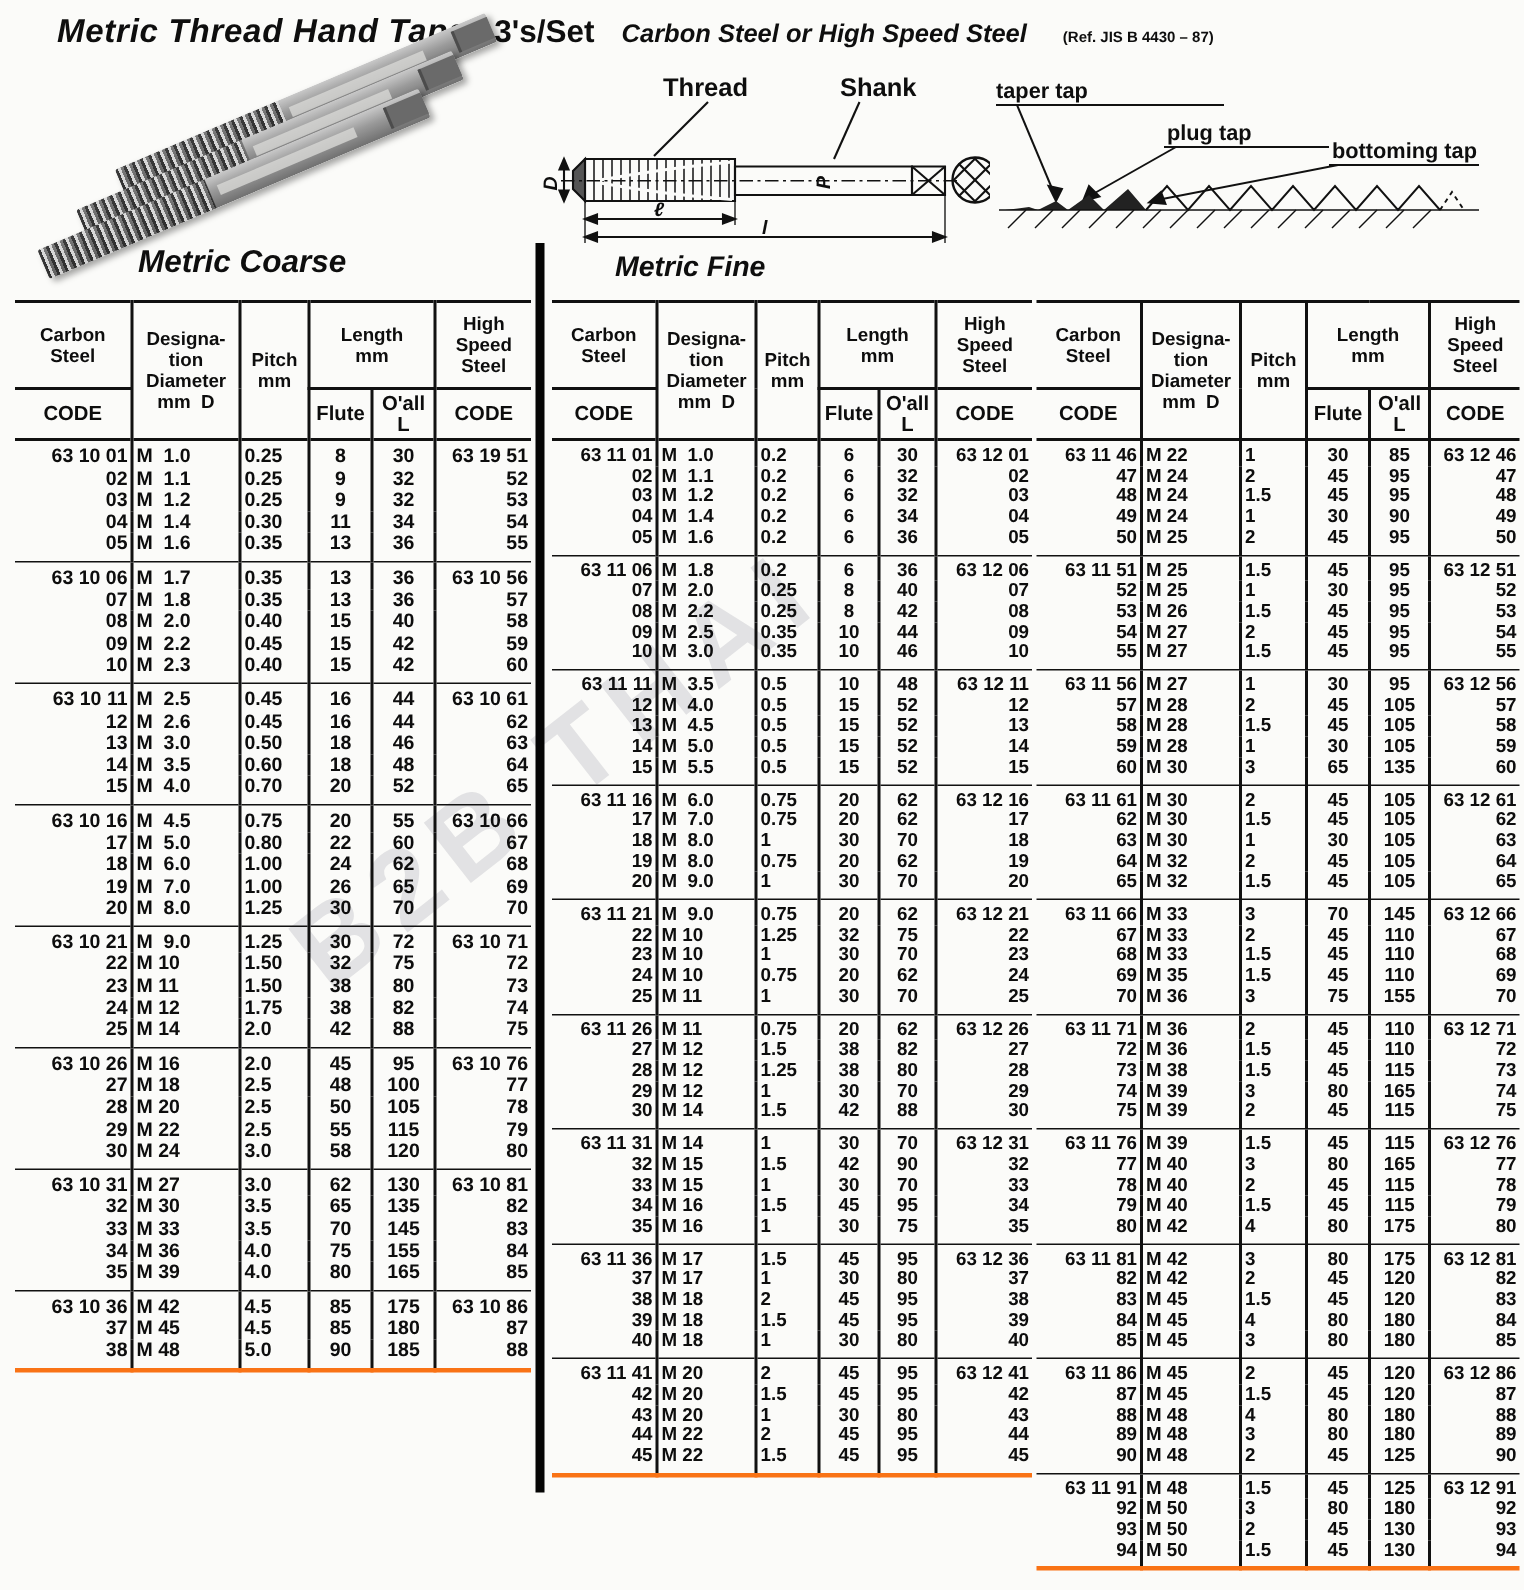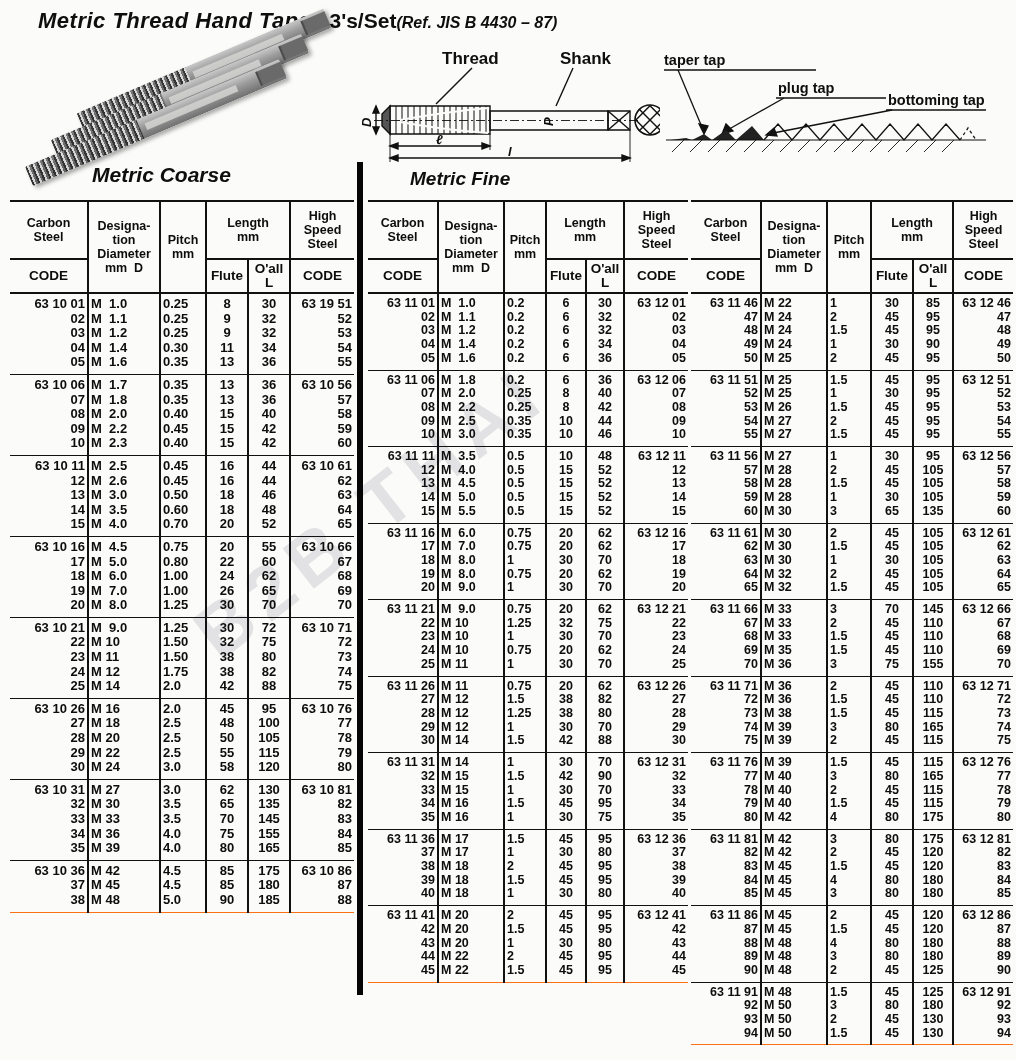--- a/index.html
+++ b/index.html
@@ -4,21 +4,21 @@
 <style>
   * { margin:0; padding:0; box-sizing:border-box; }
   body { background:#888; font-family:"Liberation Sans", sans-serif; }
   .page { position:relative; width:1016px; height:1060px; background:#fbfbf9; color:#0e0e0e; overflow:hidden; margin:0 auto; }
 
   
   .titlebar { position:absolute; left:38px; top:8px; width:960px; display:flex; align-items:baseline; white-space:nowrap; }
   .t-main { font-size:22px; font-weight:bold; font-style:italic; letter-spacing:.5px; }
   .t-set  { font-size:21px; font-weight:bold; margin-left:18px; }
   .t-sub  { font-size:17px; font-weight:bold; font-style:italic; margin-left:18px; }
-  .t-ref  { font-size:16px; font-weight:bold; font-style:italic; margin-left:0; }
+  .t-ref  { font-size:10px; font-weight:bold; margin-left:24px; }
 
   
   .photo { position:absolute; left:18px; top:46px; width:335px; height:115px; }
   .tap { position:absolute; height:21px; border-radius:2px;
          background-image:
            repeating-linear-gradient(90deg, rgba(35,35,35,.85) 0 2px, rgba(220,220,220,.9) 2px 4px, rgba(90,90,90,.7) 4px 6px),
            linear-gradient(180deg,#c9c9c9 0%,#9a9a9a 45%,#707070 100%);
          background-size:44% 100%, 100% 100%;
          background-repeat:no-repeat;
          box-shadow:2px 3px 4px rgba(0,0,0,.35); }
@@ -49,21 +49,21 @@
   
   .divider { position:absolute; left:357px; top:162px; width:6px; height:833px; background:#050505; }
 
   
   .tbl-wrap { position:absolute; }
   .coarse-wrap { left:10px;  top:200px; width:344px; }
   .fine1-wrap  { left:368px; top:200px; width:320px; }
   .fine2-wrap  { left:691px; top:200px; width:322px; }
 
   table.taps { border-collapse:collapse; table-layout:fixed; width:100%;
-               border-top:2px solid #111; border-bottom:1px solid #f97316;
+               border-top:2px solid #111; border-bottom:3px solid #f97316;
                font-weight:bold; color:#0d0d0d; }
   table.taps th { font-size:12.5px; line-height:14px; font-weight:bold; text-align:center;
                   vertical-align:middle; white-space:pre-wrap; padding:2px 1px; }
   table.taps tr.hrow1 th { height:58px; }
   table.taps tr.hrow2 th { height:33px; font-size:13.5px;text-align:center; }
   .bl { border-left:2px solid #111; }
   .bb { border-bottom:2px solid #111; }
   table.taps thead { border-bottom:2.5px solid #111; }
 
   table.taps td { padding:0 2px; vertical-align:middle; }
@@ -82,20 +82,21 @@
   tr.g-last  td { padding-bottom:4px; }
 </style>
 </head>
 <body>
 
 <div class="page">
 
   <div class="titlebar">
     <span class="t-main">Metric Thread Hand Taps</span>
     <span class="t-set">3's/Set</span>
+    <span class="t-sub">Carbon Steel or High Speed Steel</span>
     <span class="t-ref">(Ref. JIS B 4430 – 87)</span>
   </div>
 
   <div class="photo">
     <div class="tap tap1"></div>
     <div class="tap tap2"></div>
     <div class="tap tap3"></div>
   </div>
 
   <svg class="diag1" width="300" height="118" viewBox="0 0 300 118">

